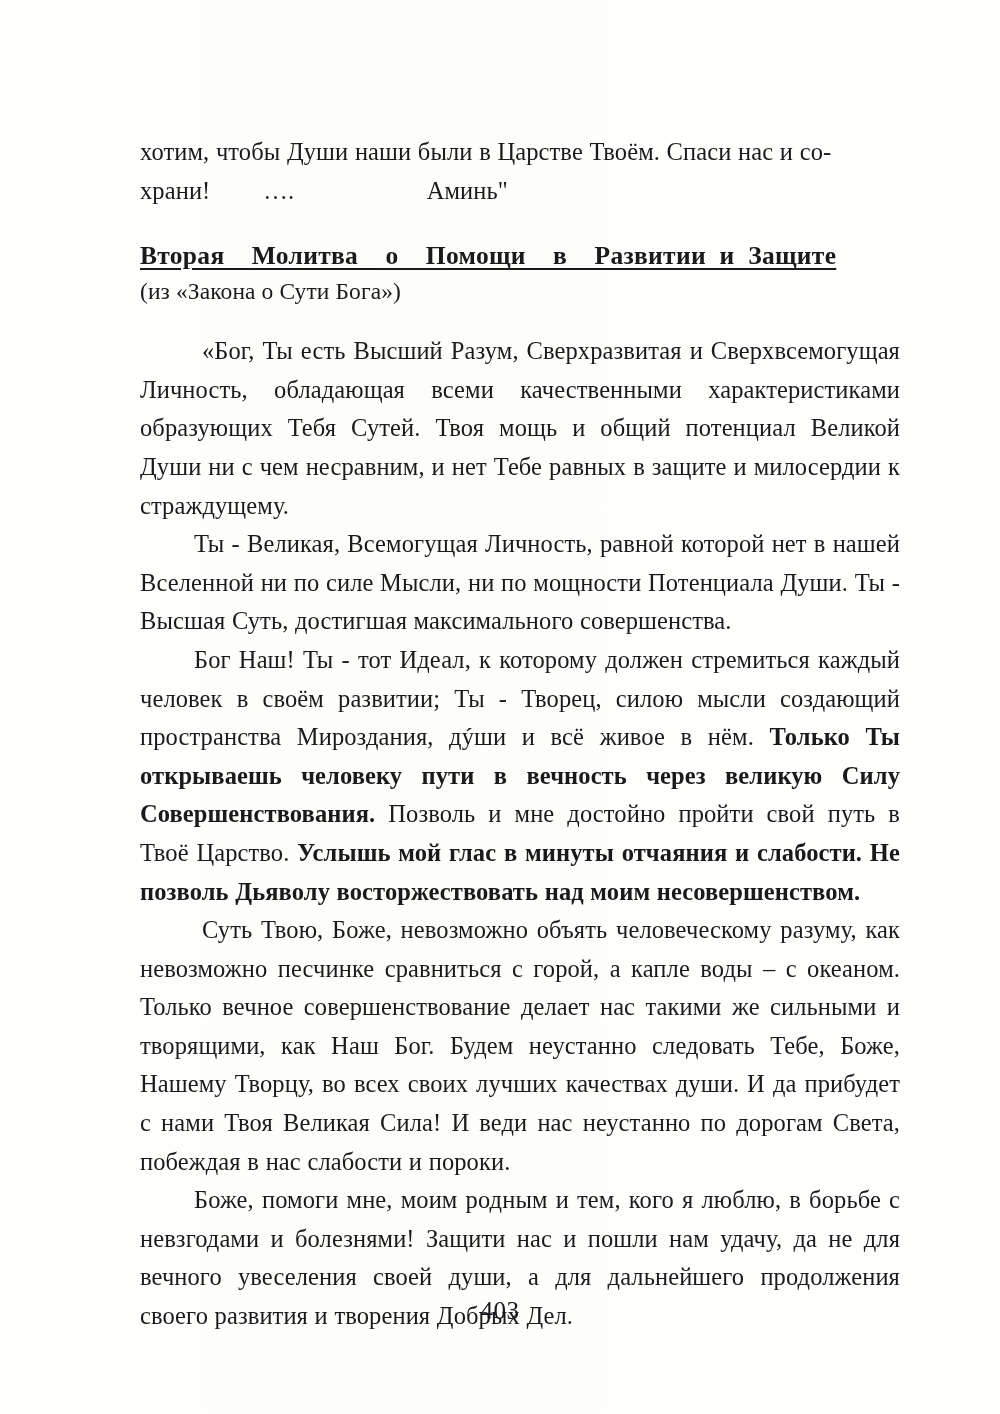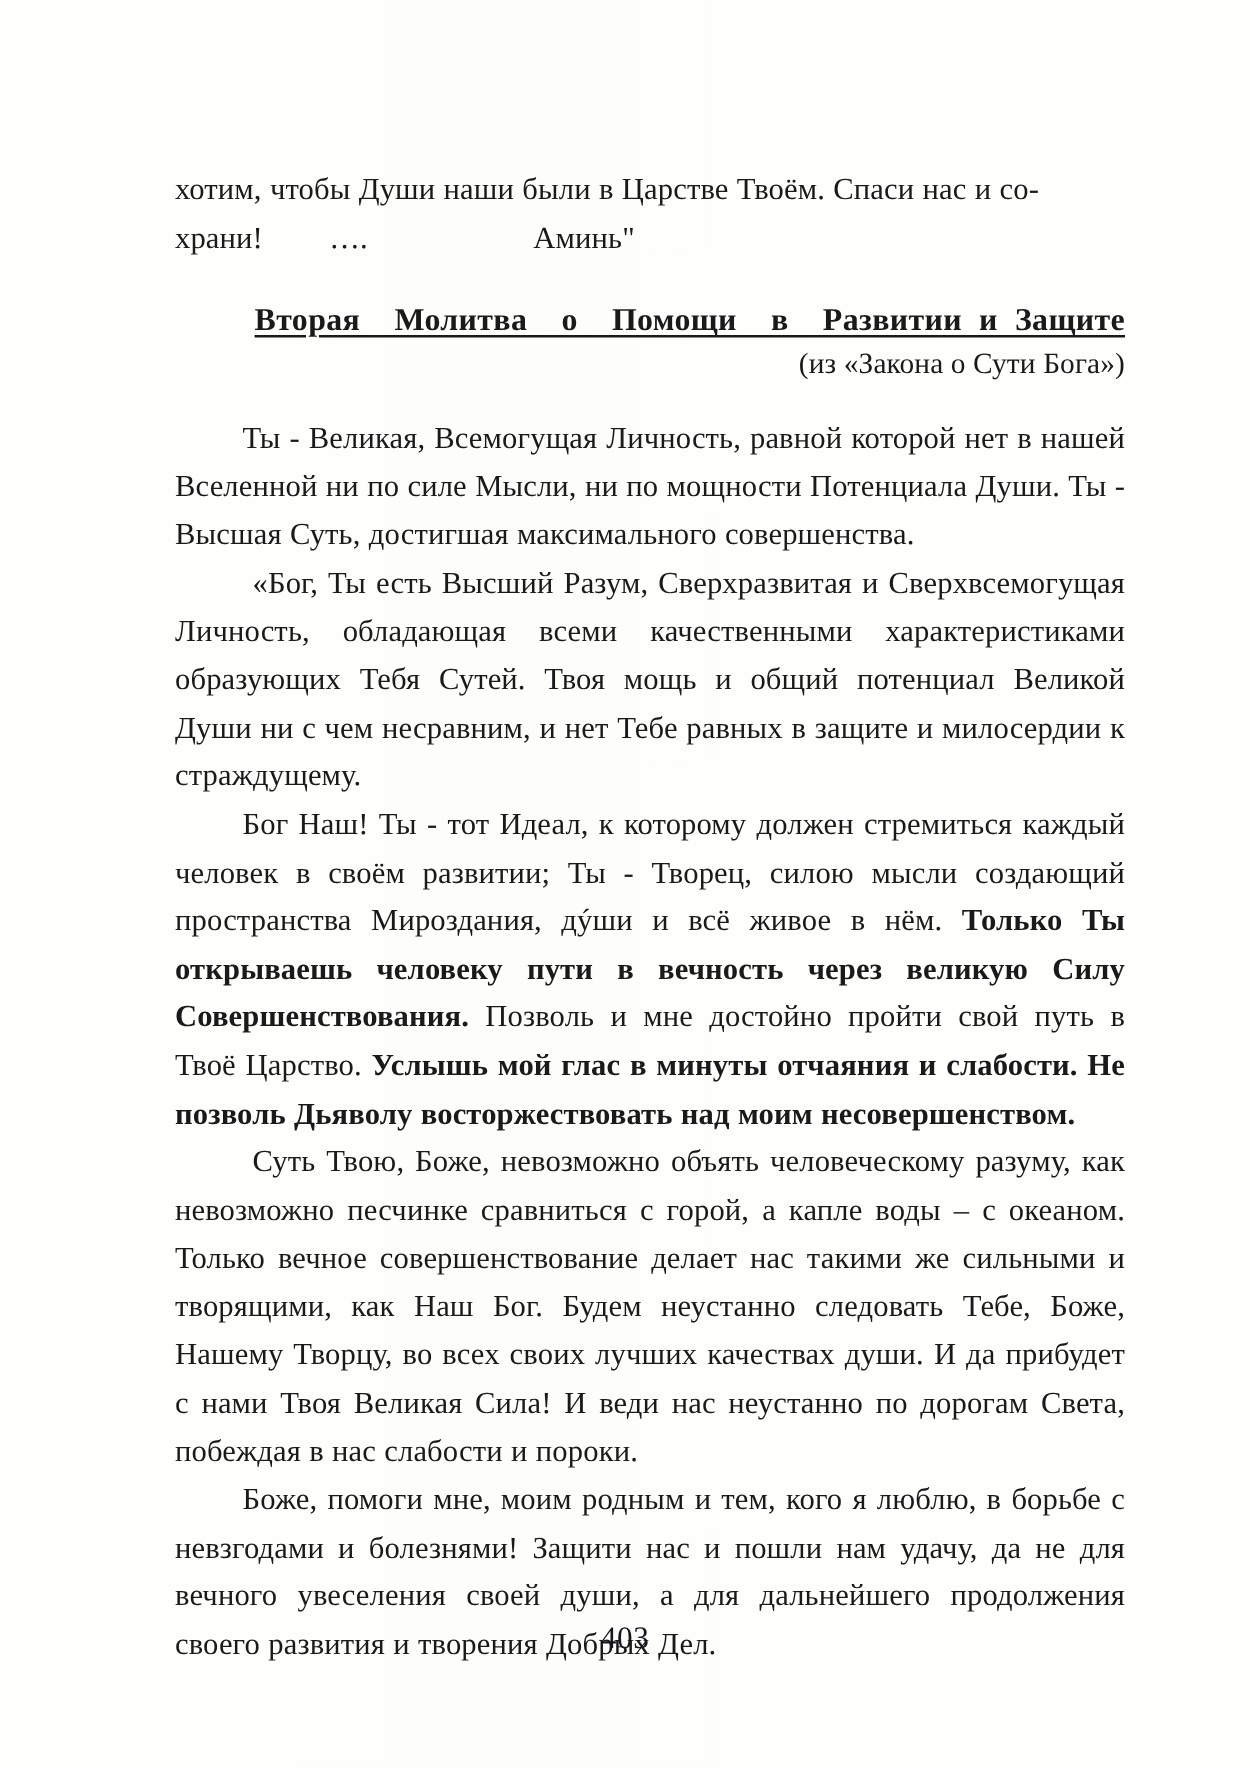--- a/index.html
+++ b/index.html
@@ -64,21 +64,21 @@
     text-indent: 54px;
   }
 
   p.indented-wide {
     text-indent: 62px;
   }
 
   .heading-block {
     margin-top: 30px;
     margin-bottom: 26px;
-    text-align: right;
+    text-align: left;
   }
 
   .heading-main {
     display: inline-block;
     font-size: 25.5px;
     font-weight: bold;
     line-height: 32px;
     text-decoration: underline;
     text-underline-offset: 4px;
     text-decoration-thickness: 2.2px;
@@ -123,22 +123,22 @@
 
     <p class="body-par continued">хотим, чтобы Души наши были в Царстве Твоём. Спаси нас и со-
 храни!        ….                    Аминь"</p>
 
     <div class="heading-block">
       <span class="heading-main">Вторая  Молитва  о  Помощи  в  Развитии и Защите</span>
       <span class="heading-sub">(из «Закона о Сути Бога»)</span>
     </div>
 
     <div id="paragraph-host">
+        <p class="body-par indented-wide"><span>«Бог, Ты есть Высший Разум, Сверхразвитая и Сверхвсемогущая Личность, обладающая всеми качественными характеристиками образующих Тебя Сутей. Твоя мощь и общий потенциал Великой Души ни с чем несравним, и нет Тебе равных в защите и милосердии к страждущему.</span></p>
         <p class="body-par indented"><span>Ты - Великая, Всемогущая Личность, равной которой нет в нашей Вселенной ни по силе Мысли, ни по мощности Потенциала Души. Ты - Высшая Суть, достигшая максимального совершенства.</span></p>
-        <p class="body-par indented-wide"><span>«Бог, Ты есть Высший Разум, Сверхразвитая и Сверхвсемогущая Личность, обладающая всеми качественными характеристиками образующих Тебя Сутей. Твоя мощь и общий потенциал Великой Души ни с чем несравним, и нет Тебе равных в защите и милосердии к страждущему.</span></p>
         <p class="body-par indented"><span>Бог Наш! Ты - тот Идеал, к которому должен стремиться каждый человек в своём развитии; Ты - Творец, силою мысли создающий пространства Мироздания, дýши и всё живое в нём. </span><strong class="bold-run">Только Ты открываешь человеку пути в вечность через великую Силу Совершенствования.</strong><span> Позволь и мне достойно пройти свой путь в Твоё Царство. </span><strong class="bold-run">Услышь мой глас в минуты отчаяния и слабости. Не позволь Дьяволу восторжествовать над моим несовершенством.</strong></p>
         <p class="body-par indented-wide"><span>Суть Твою, Боже, невозможно объять человеческому разуму, как невозможно песчинке сравниться с горой, а капле воды – с океаном. Только вечное совершенствование делает нас такими же сильными и творящими, как Наш Бог. Будем неустанно следовать Тебе, Боже, Нашему Творцу, во всех своих лучших качествах души. И да прибудет с нами Твоя Великая Сила! И веди нас неустанно по дорогам Света, побеждая в нас слабости и пороки.</span></p>
         <p class="body-par indented"><span>Боже, помоги мне, моим родным и тем, кого я люблю, в борьбе с невзгодами и болезнями! Защити нас и пошли нам удачу, да не для вечного увеселения своей души, а для дальнейшего продолжения своего развития и творения Добрых Дел.</span></p>
       </div>
 
   </div>
 
   <div class="page-number">403</div>
 </div>
 

